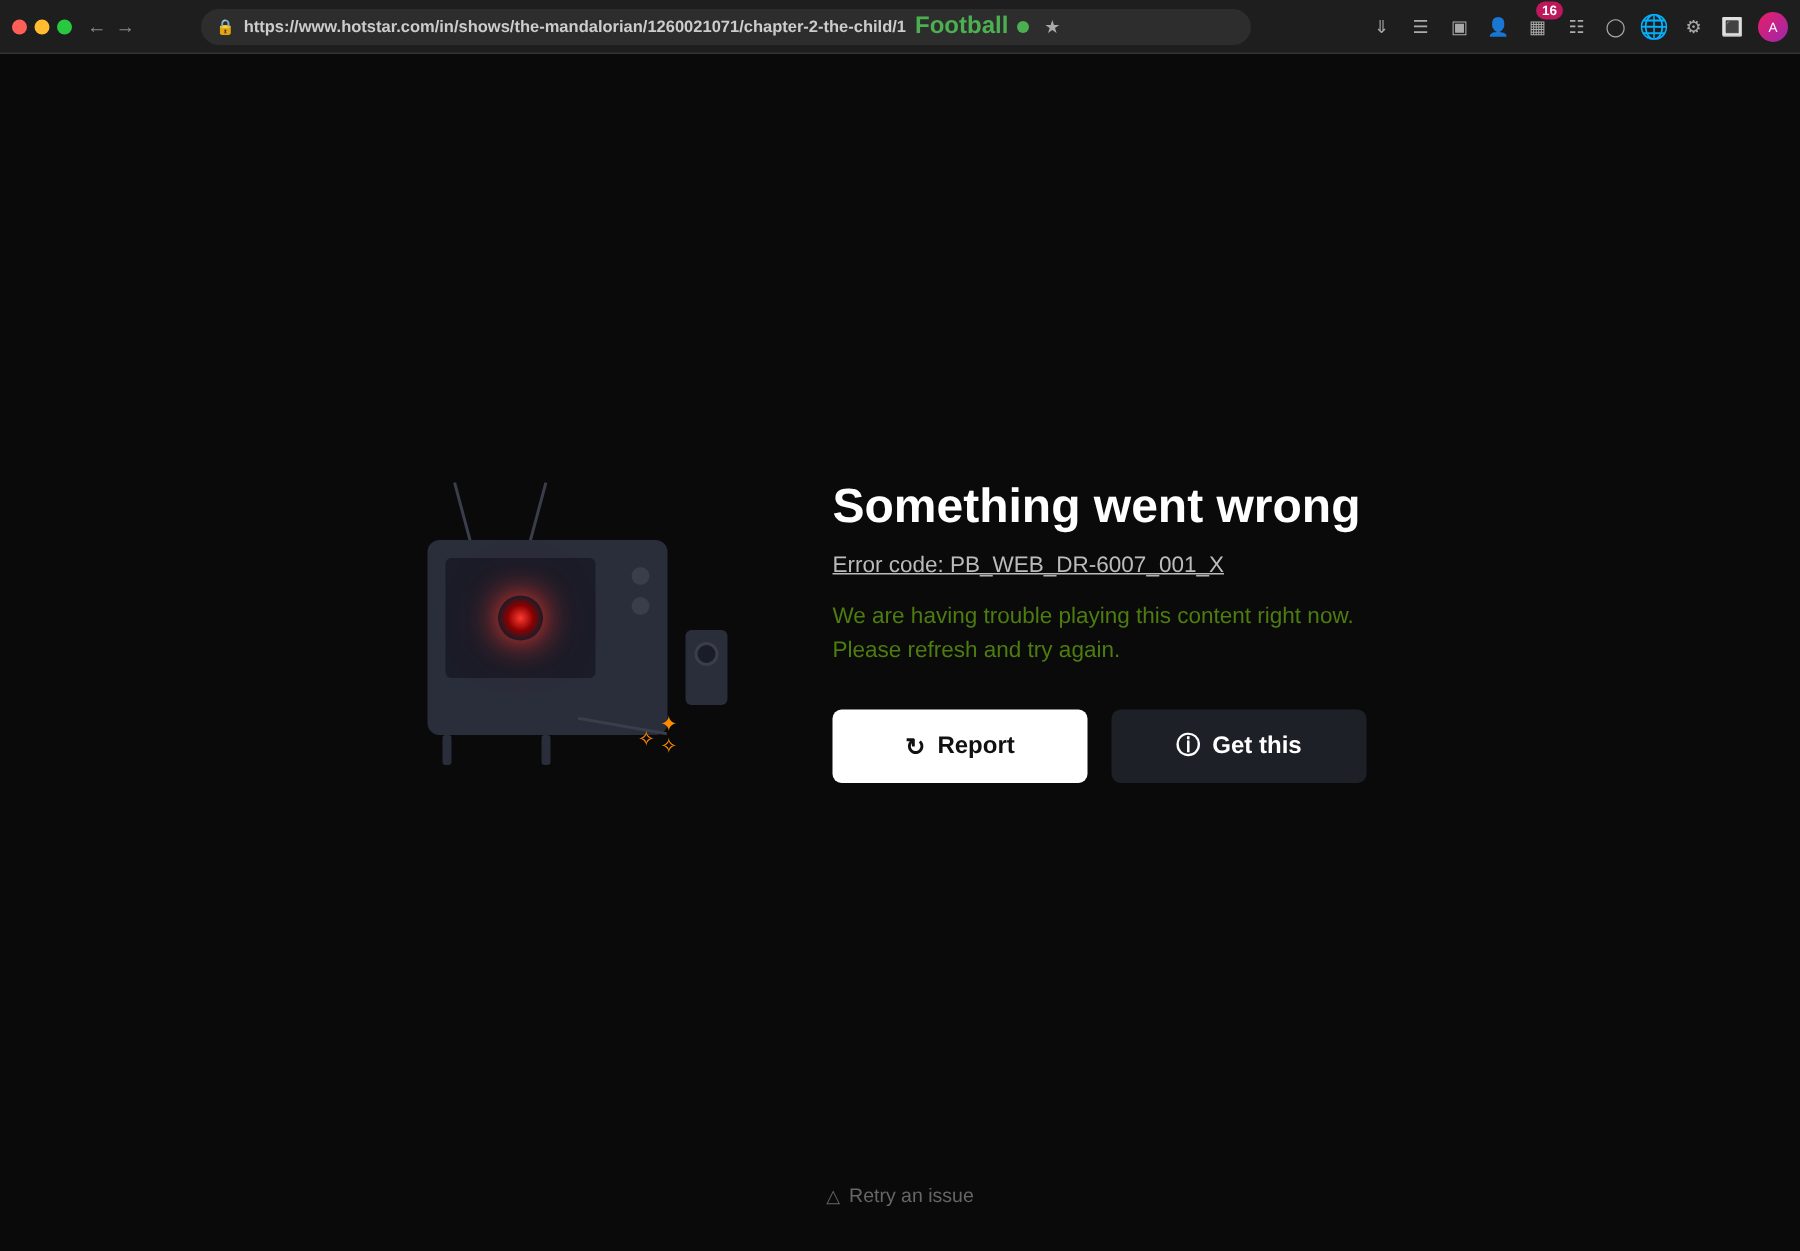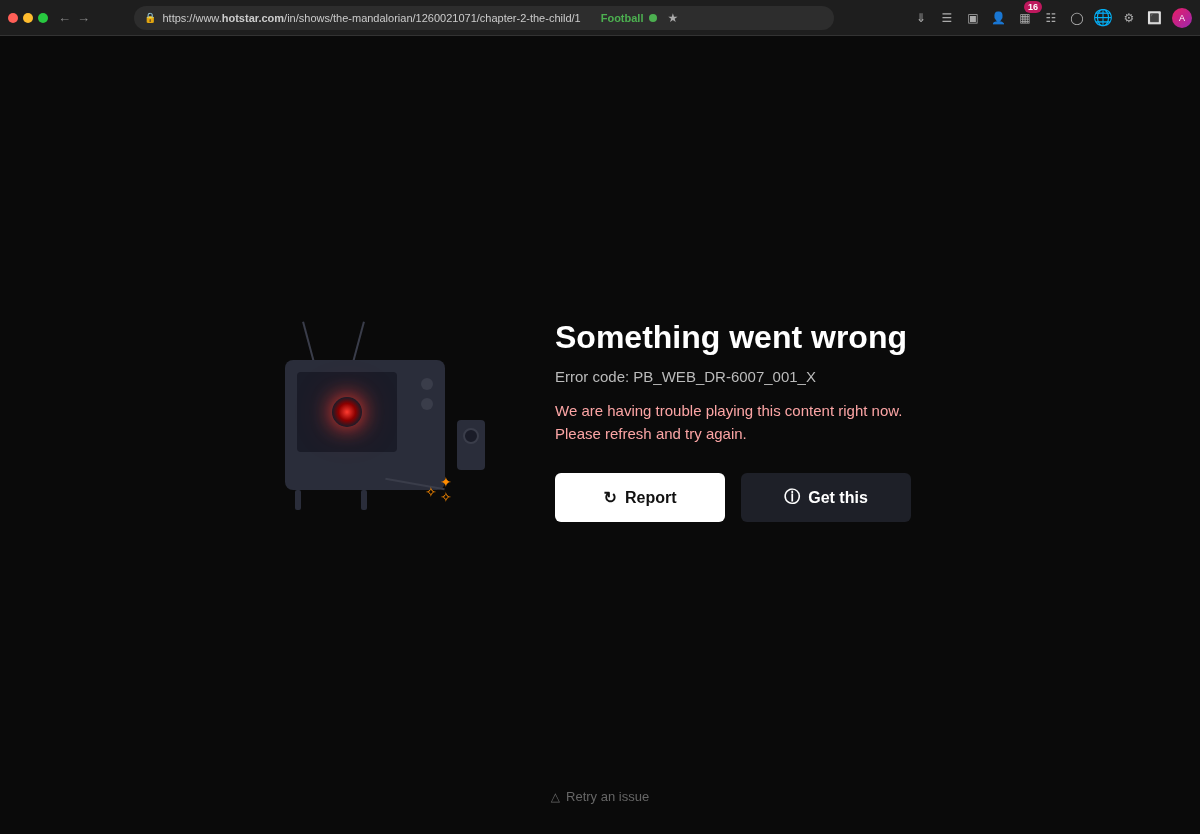--- a/index.html
+++ b/index.html
@@ -46,20 +46,21 @@
       gap: 6px;
       max-width: 700px;
       margin: 0 auto;
     }
     .address-text {
       font-size: 11px;
       color: #ccc;
       white-space: nowrap;
       overflow: hidden;
       text-overflow: ellipsis;
+      font-weight: bold;
     }
     .address-lock {
       font-size: 10px;
       color: #888;
     }
     .toolbar-right {
       display: flex;
       align-items: center;
       gap: 8px;
       margin-left: auto;
@@ -249,24 +250,25 @@
       font-weight: 700;
       color: #fff;
       margin-bottom: 12px;
       line-height: 1.2;
     }
     .error-code {
       font-size: 15px;
       color: #bbb;
       margin-bottom: 14px;
       font-weight: 500;
+      text-decoration: underline;
     }
     .error-description {
       font-size: 15px;
-      color: #fca5a5;
+      color: #4d7c0f;
       line-height: 1.55;
       margin-bottom: 28px;
     }
     .error-buttons {
       display: flex;
       gap: 16px;
     }
     .btn-retry {
       display: flex;
       align-items: center;
@@ -331,21 +333,21 @@
   </div>
   <div class="nav-icons">
     <span>←</span>
     <span>→</span>
   </div>
   <div class="address-bar">
     <span class="address-lock">🔒</span>
     <span class="address-text">
       https://www.<strong>hotstar.com</strong>/in/shows/the-mandalorian/1260021071/chapter-2-the-child/1
     </span>
-    <span style="color:#4caf50;font-weight:700;font-size:11px;margin-left:14px;">Football</span>
+    <span style="color:#4caf50;font-weight:700;font-size:16px;margin-left:0;">Football</span>
     <span class="football-dot"></span>
     <span style="color:#aaa;font-size:12px;margin-left:4px;">★</span>
   </div>
   <div class="toolbar-right">
     <span class="toolbar-icon">⇓</span>
     <span class="toolbar-icon">☰</span>
     <span class="toolbar-icon">▣</span>
     <span class="toolbar-icon">👤</span>
     <span class="toolbar-icon" style="position:relative;">
       ▦

